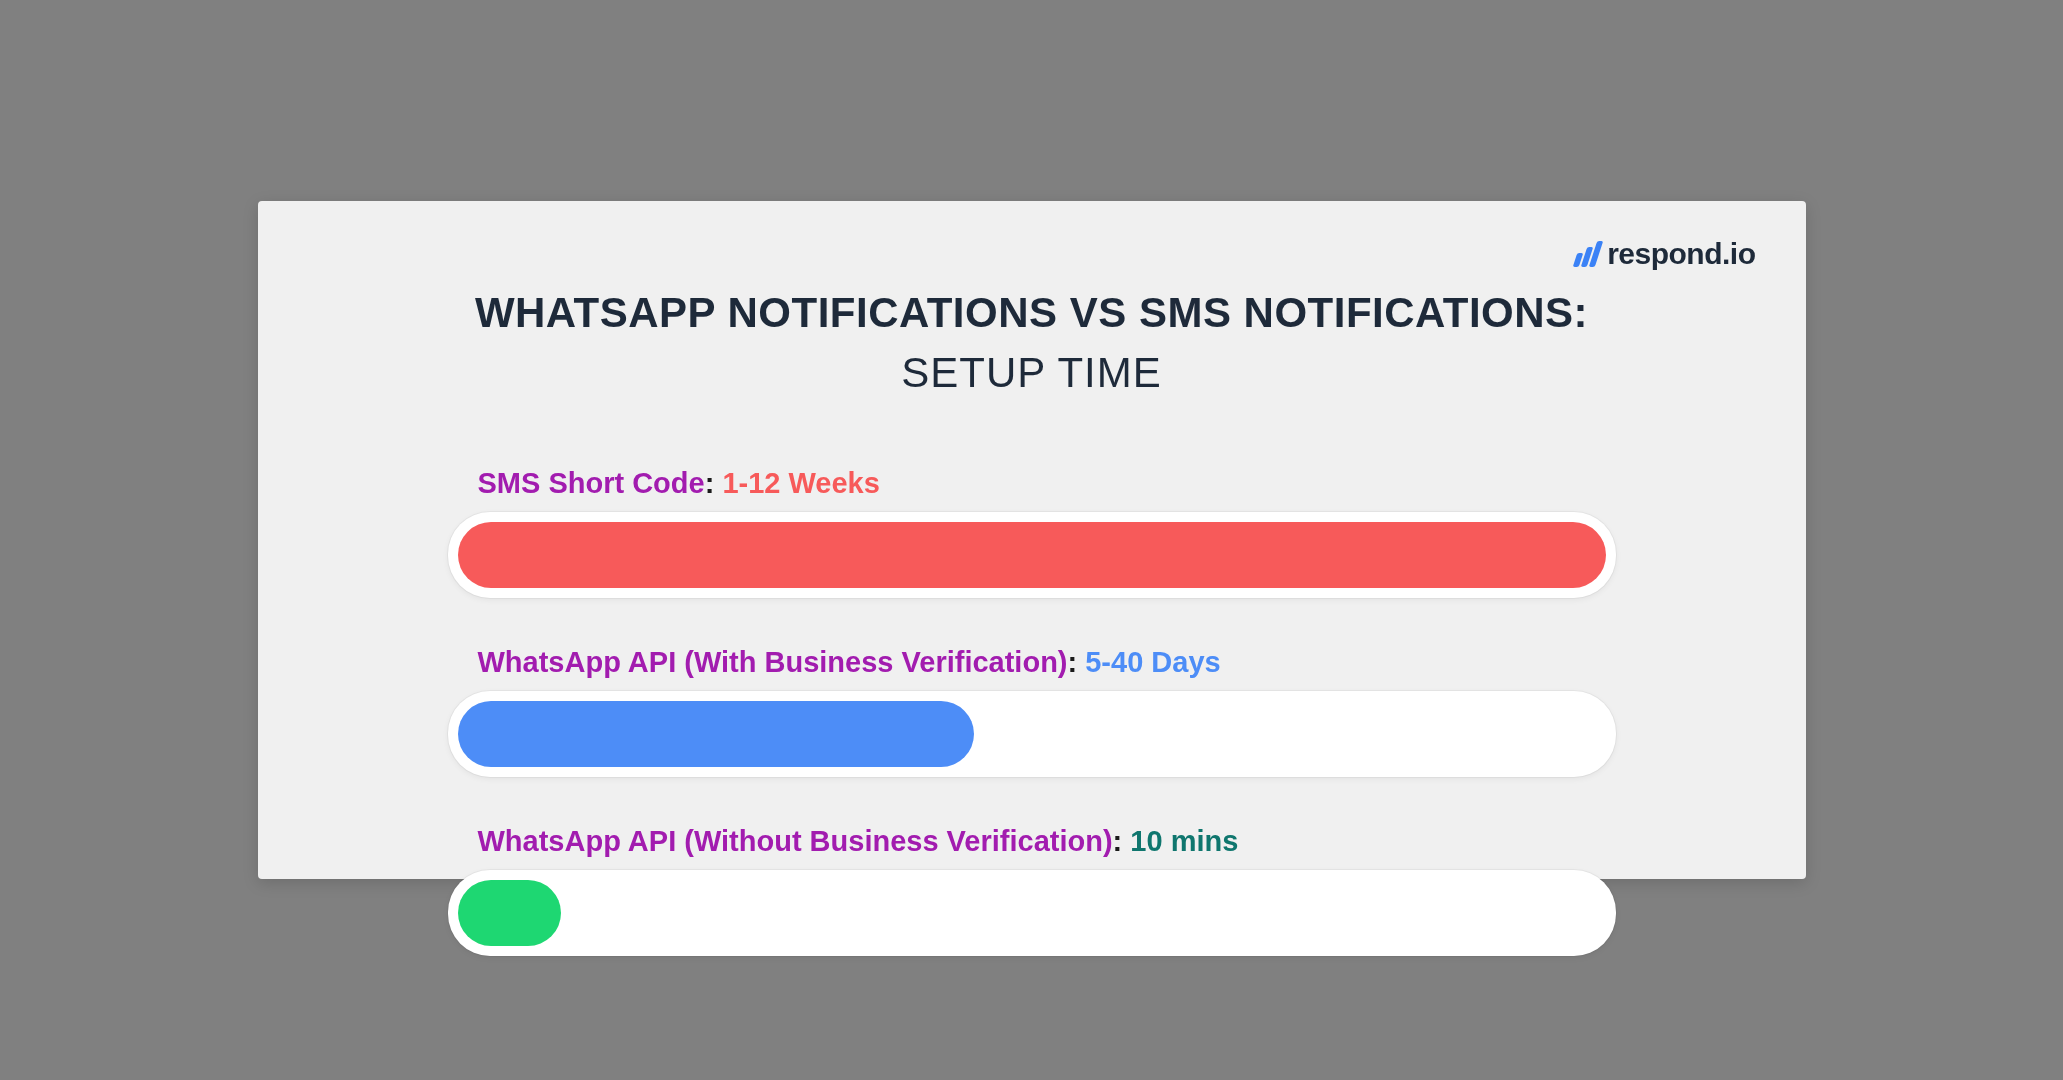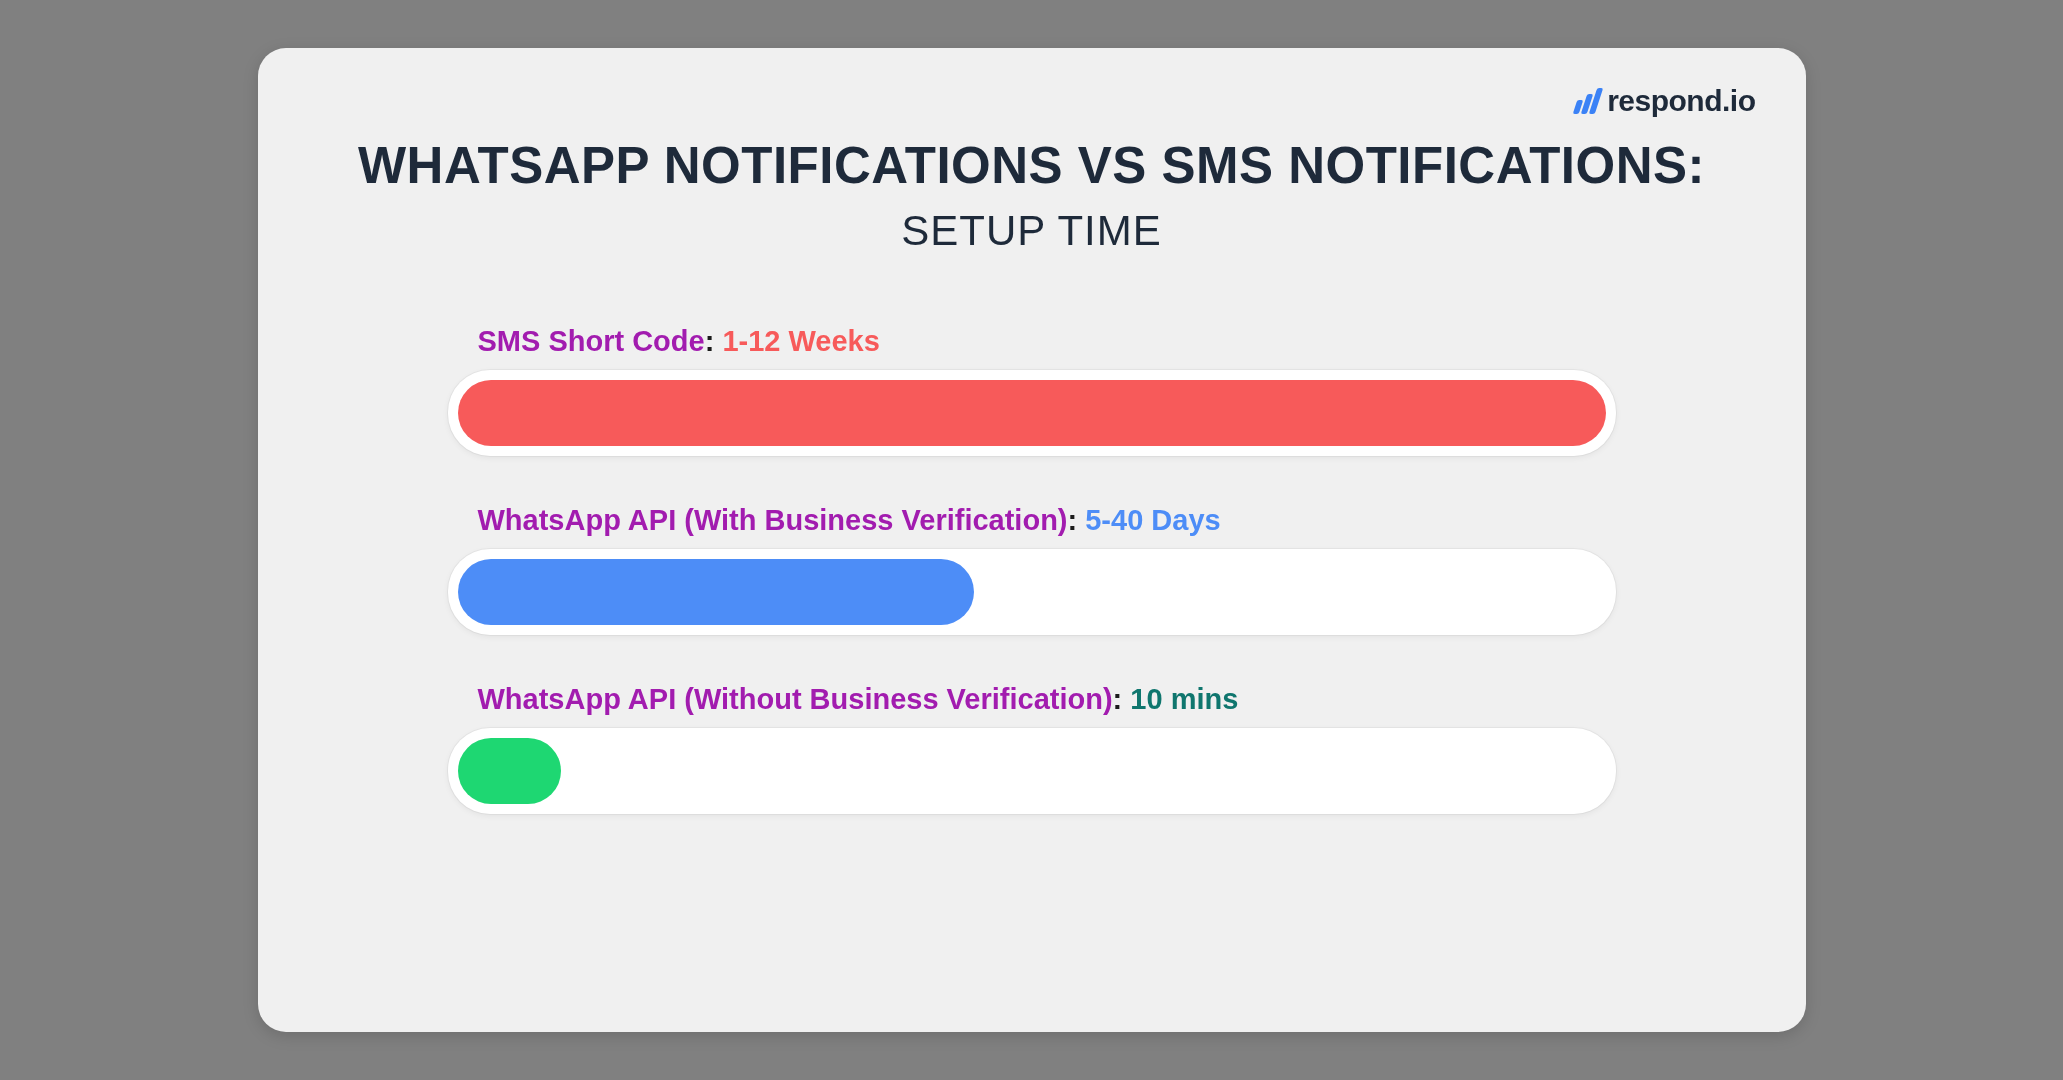--- a/index.html
+++ b/index.html
@@ -7,23 +7,23 @@
       width: 2063px;
       height: 1080px;
       background: #808080;
       display: flex;
       align-items: center;
       justify-content: center;
       font-family: Arial, Helvetica, sans-serif;
     }
     .card {
       width: 1548px;
-      height: 984px;
+      height: 678px;
       background: #f0f0f0;
-      border-radius: 28px;
+      border-radius: 4px;
       box-shadow: 0 4px 16px rgba(0,0,0,0.15);
       position: relative;
       padding: 30px 40px;
     }
     .logo {
       position: absolute;
       top: 36px;
       right: 50px;
       display: flex;
       align-items: center;
@@ -48,21 +48,21 @@
       font-size: 30px;
       font-weight: 700;
       color: #1e2a3a;
       letter-spacing: -0.5px;
     }
     .title-block {
       text-align: center;
       margin-top: 58px;
     }
     .title-main {
-      font-size: 51px;
+      font-size: 42px;
       font-weight: 800;
       color: #1e2a3a;
       letter-spacing: 0.5px;
     }
     .title-sub {
       font-size: 42px;
       font-weight: 400;
       color: #1e2a3a;
       margin-top: 12px;
       letter-spacing: 1px;

